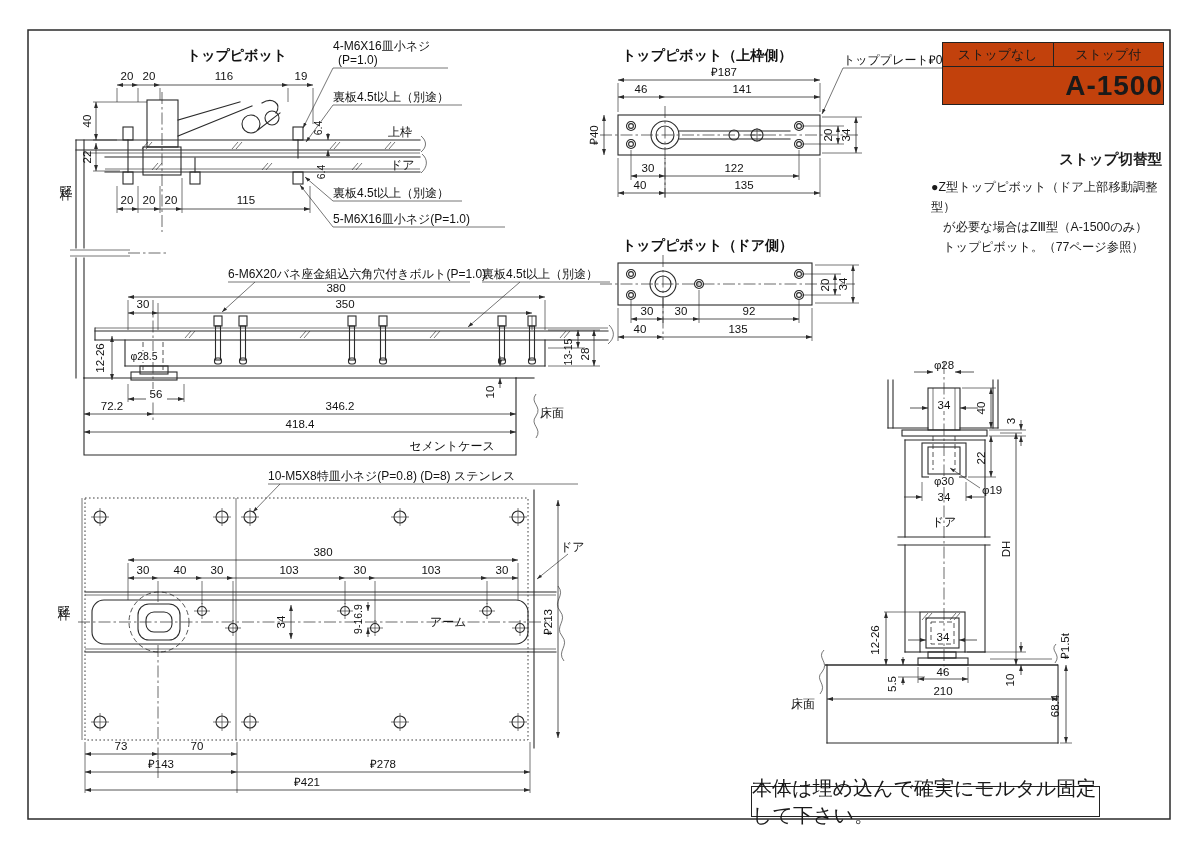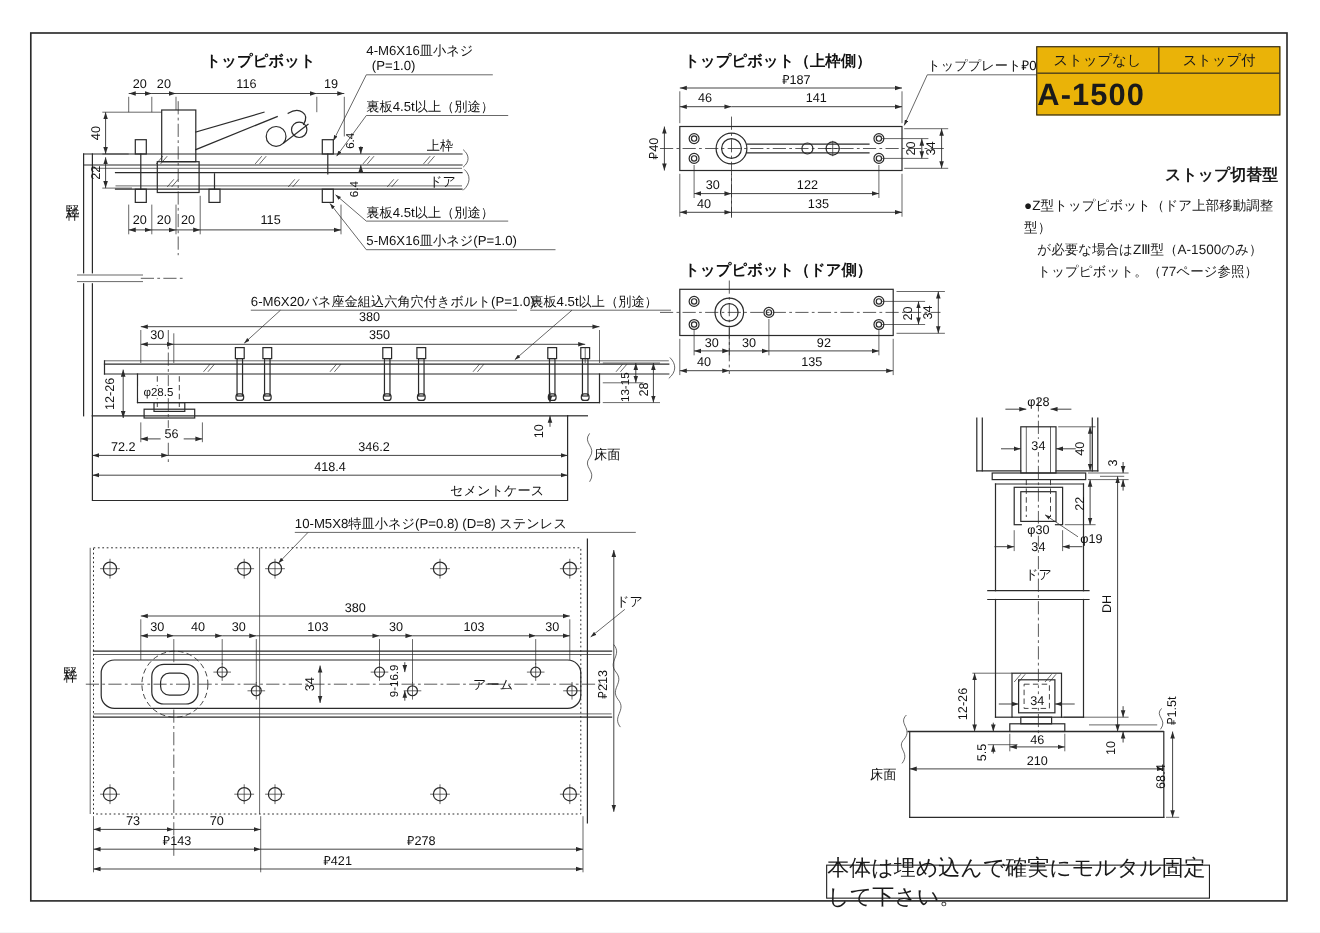--- a/index.html
+++ b/index.html
@@ -13,25 +13,25 @@
   .cl{stroke:#2b2b2b;stroke-width:.7;fill:none;stroke-dasharray:12 3 2.5 3}
   .dsh{stroke:#2b2b2b;stroke-width:.8;fill:none;stroke-dasharray:5 3}
   .dot{stroke:#2b2b2b;stroke-width:.9;fill:none;stroke-dasharray:1.6 2.4}
   text{fill:#111;font-size:11.5px}
   .tt{font-size:14px;font-weight:bold}
   .lb{font-size:12px}
   .sm{font-size:10.5px}
   .vjp{writing-mode:vertical-rl;letter-spacing:2px;font-size:12.5px}
   .wb{fill:#fff;stroke:none}
   .ov{position:absolute}
-  .model-table{left:942px;top:42px;width:220px;border:1.7px solid #222;background:#eab308}
+  .model-table{left:942px;top:42px;width:220px;border:1.7px solid #222;background:#c2410c}
   .mt-head{display:flex;border-bottom:1.5px solid #222;font-size:13px}
   .mt-cell{flex:1;text-align:center;padding:3px 0 2px}
   .mt-cell + .mt-cell{border-left:1.5px solid #222}
-  .mt-model{text-align:left;font-weight:bold;font-size:28px;letter-spacing:1px;line-height:37px}
+  .mt-model{text-align:right;font-weight:bold;font-size:28px;letter-spacing:1px;line-height:37px}
   .mt-model + .mt-model{border-top:1.5px solid #222}
   .table-caption{left:942px;top:150px;width:220px;text-align:right;font-size:14.5px;font-weight:bold}
   .z-note{left:931px;top:178px;width:244px;font-size:12.3px;line-height:1.62}
   .z-note .ind{padding-left:12px}
   .bottom-note{left:751px;top:786px;width:347px;height:29px;border:1.5px solid #222;
                display:flex;align-items:center;justify-content:center;font-size:20px}
 </style>
 </head>
 <body>
 

